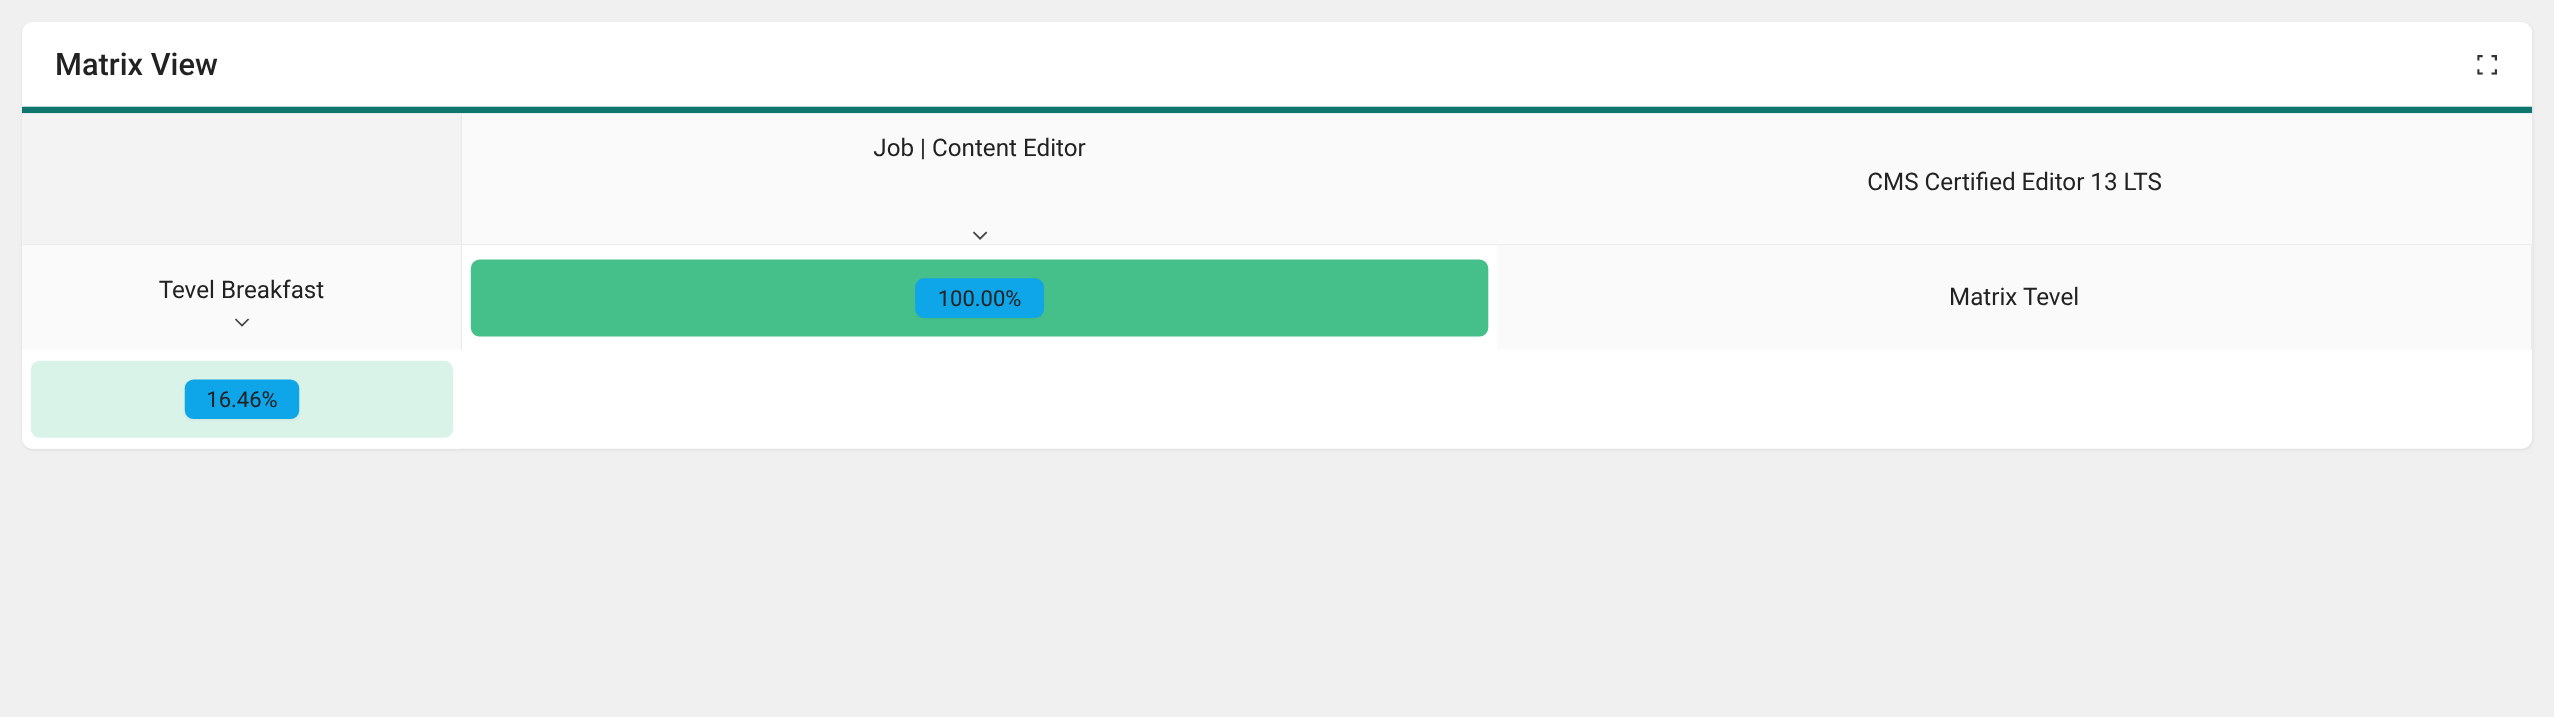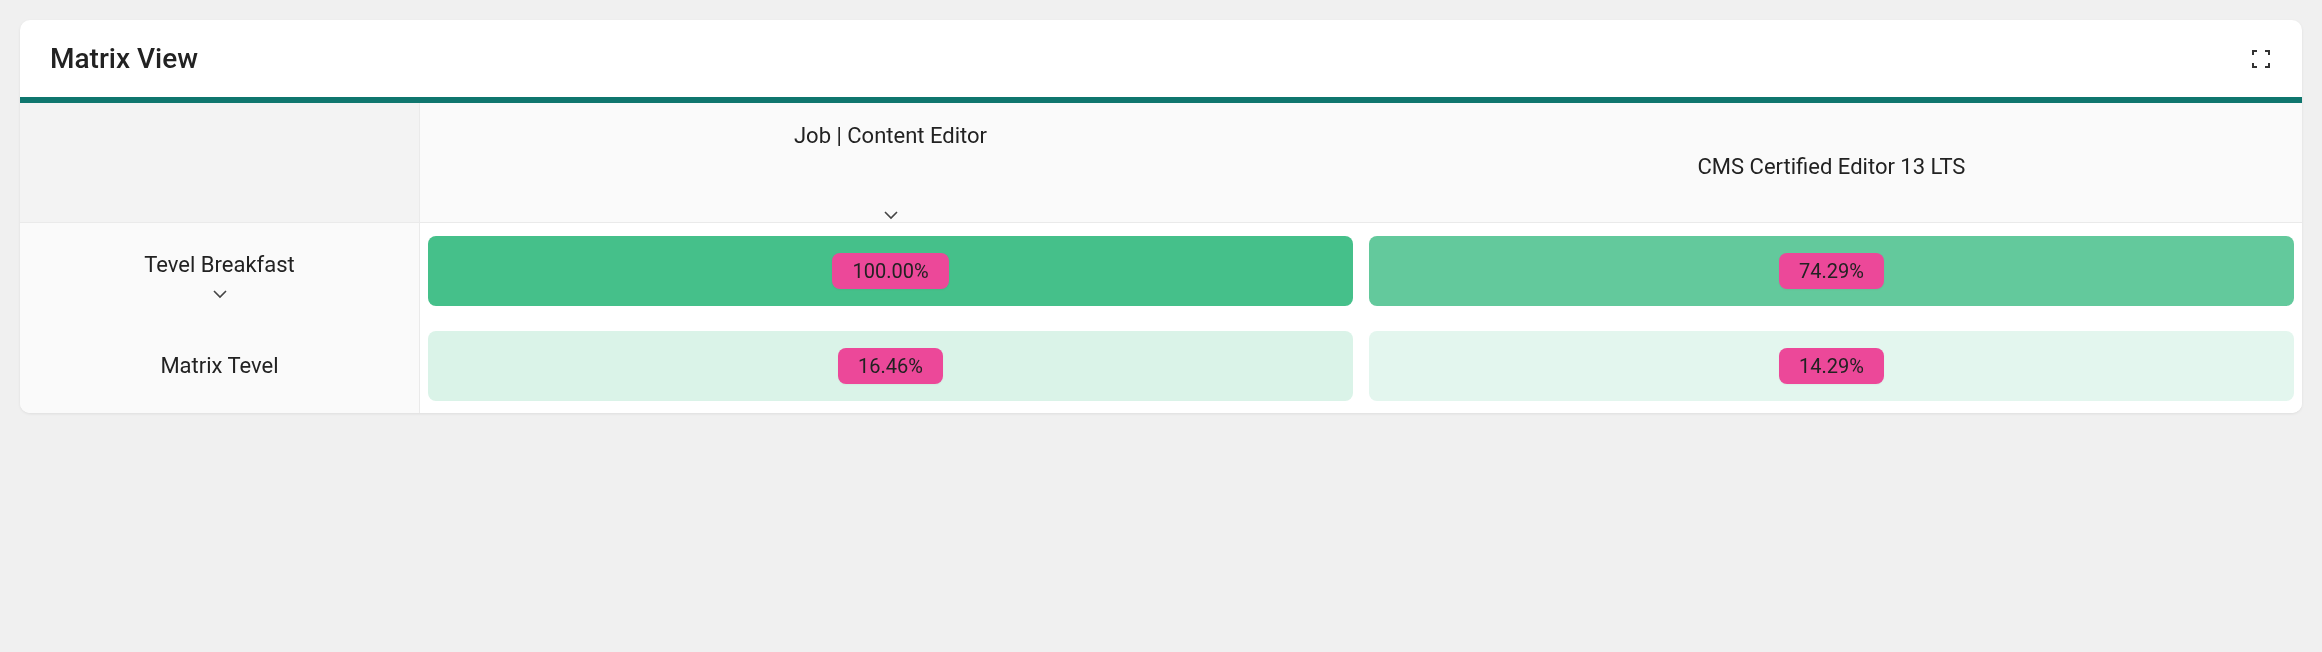--- a/index.html
+++ b/index.html
@@ -93,21 +93,21 @@
     }
     .percent-bar {
       width: 100%;
       height: 70px;
       border-radius: 8px;
       display: flex;
       align-items: center;
       justify-content: center;
     }
     .percent-badge {
-      background: #ec4899;
+      background: #0ea5e9;
       border-radius: 8px;
       padding: 6px 20px;
       font-size: 20px;
       color: #222;
       font-weight: 400;
       box-shadow: 0 1px 2px rgba(0,0,0,0.04);
     }
   </style>
 </head>
 <body>
@@ -149,36 +149,26 @@
         </svg>
       </span>
     </div>
 
     <div class="cell">
       <div class="percent-bar" style="background:#45c08a">
         <div class="percent-badge">100.00%</div>
       </div>
     </div>
 
-    <div class="cell">
-      <div class="percent-bar" style="background:#63c99c">
-        <div class="percent-badge">74.29%</div>
-      </div>
-    </div>
 
     <div class="row-header">
       <span>Matrix Tevel</span>
     </div>
 
     <div class="cell">
       <div class="percent-bar" style="background:#daf3e8">
         <div class="percent-badge">16.46%</div>
       </div>
     </div>
 
-    <div class="cell">
-      <div class="percent-bar" style="background:#e3f6ee">
-        <div class="percent-badge">14.29%</div>
-      </div>
-    </div>
 
   </div>
 </div>
 
 </body></html>

